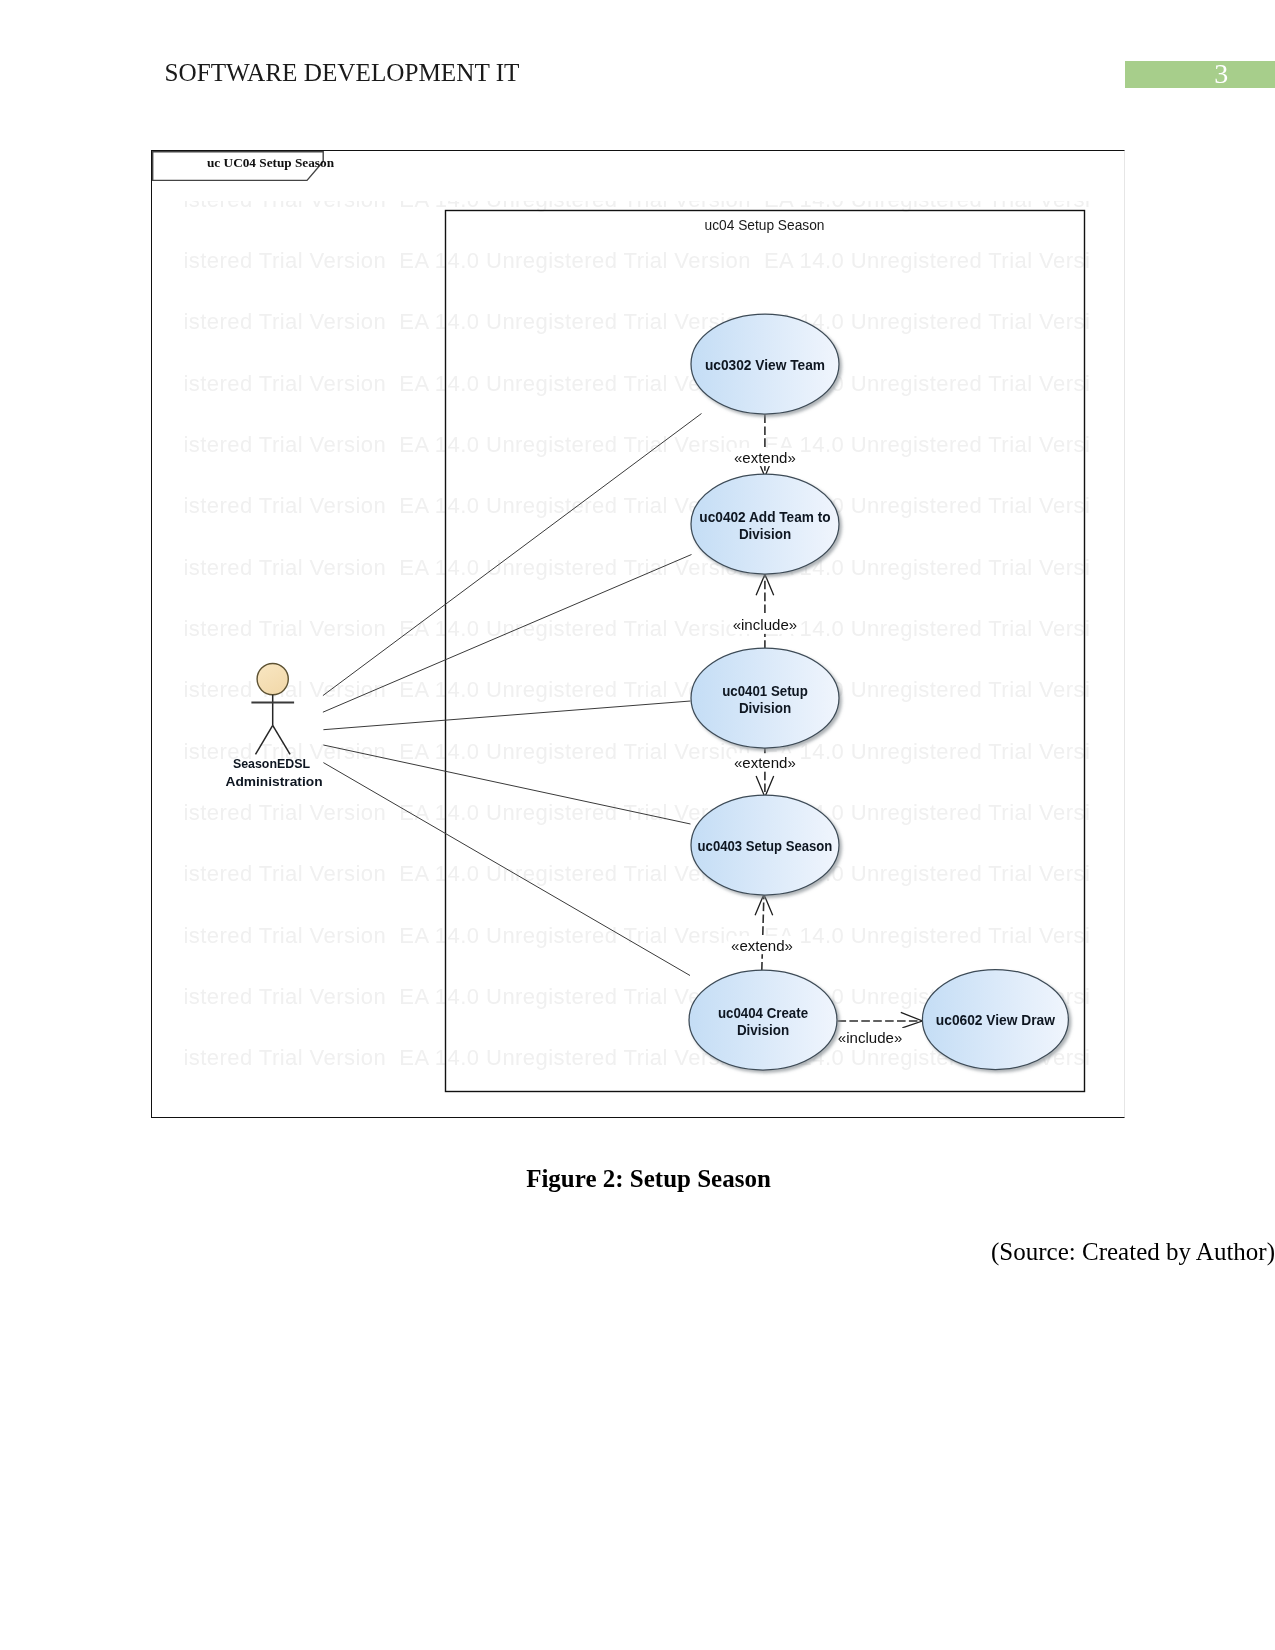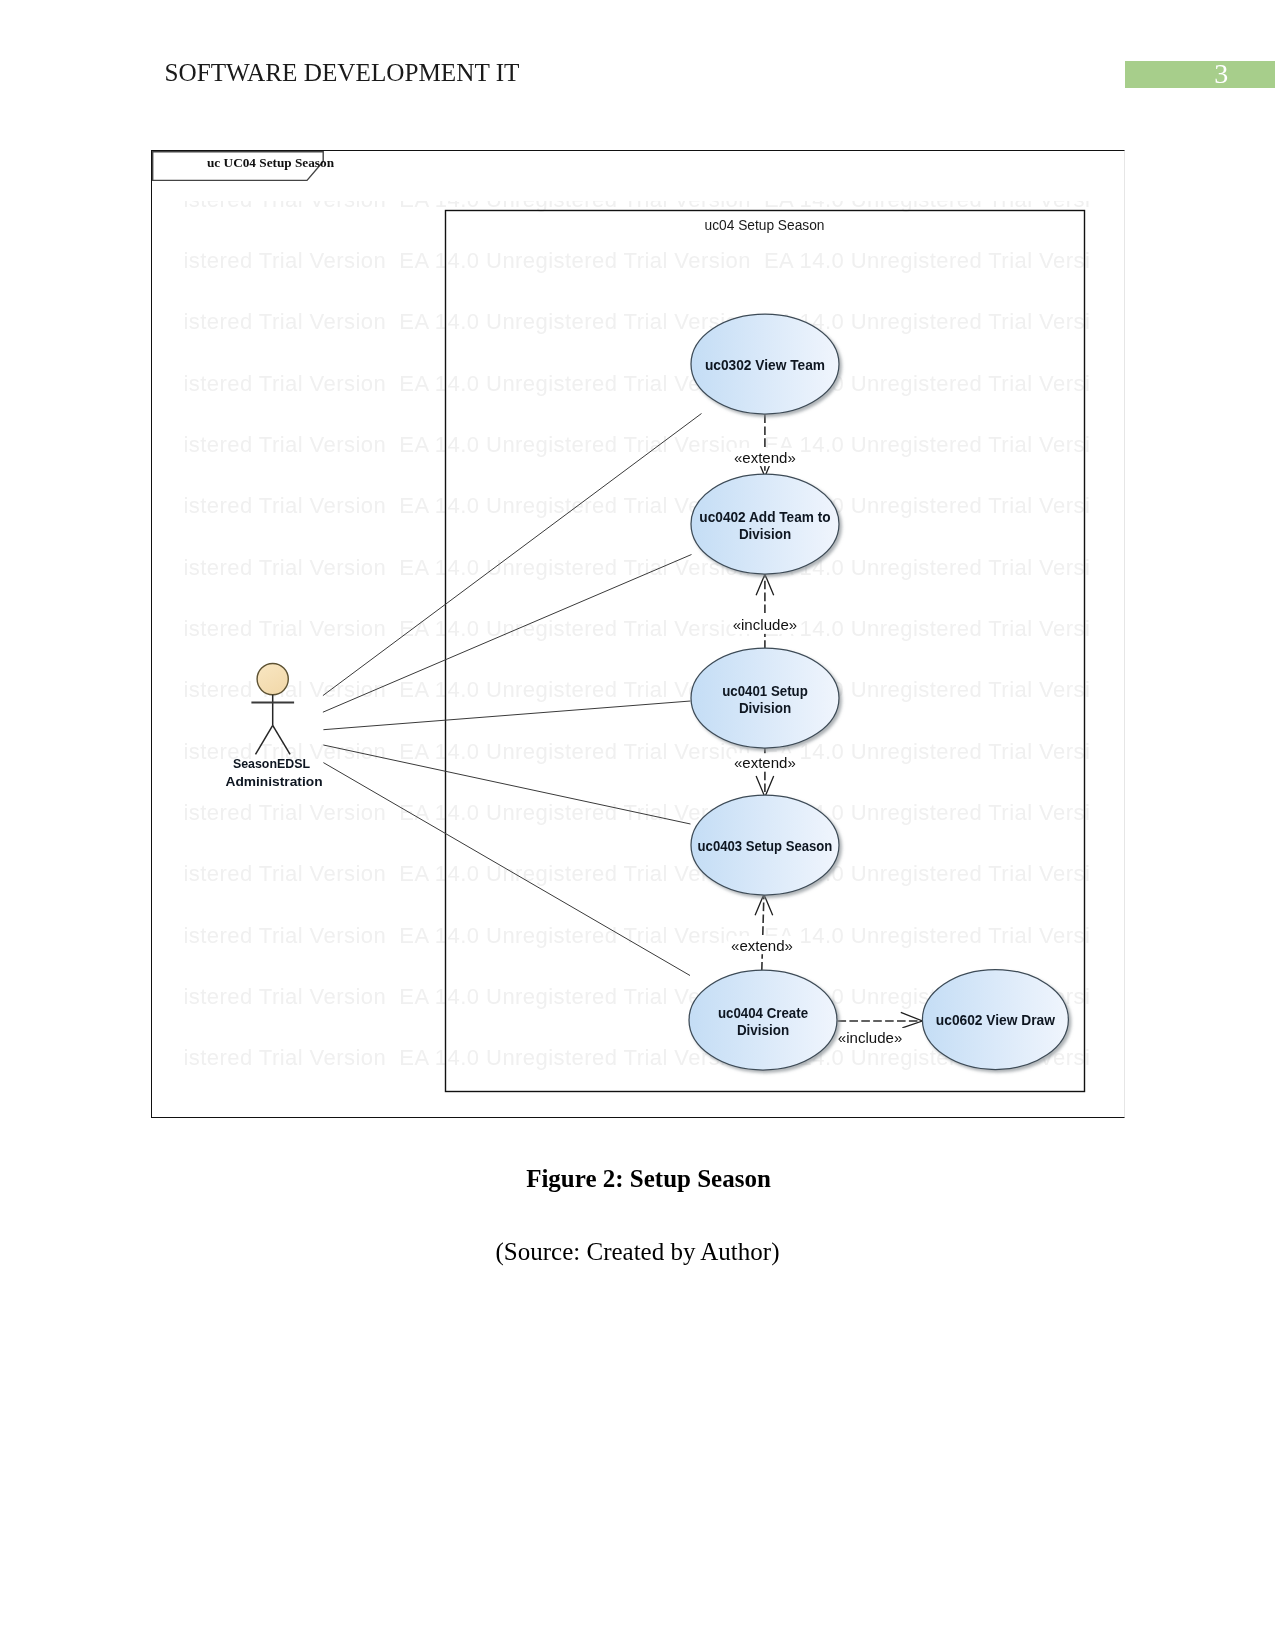--- a/index.html
+++ b/index.html
@@ -4,21 +4,21 @@
 <style>
   html,body{margin:0;padding:0;}
   body{width:1275px;height:1650px;background:#fff;font-family:"Liberation Serif",serif;position:relative;overflow:hidden;}
   #page{position:absolute;left:0;top:0;width:1275px;height:1432px;}
   .hdr-title{position:absolute;left:164.5px;top:59.3px;font-size:25.2px;color:#1a1a1a;white-space:nowrap;}
   .pg-band{position:absolute;left:1125px;top:60.5px;width:150px;height:27.9px;background:#a7ce8b;}
   .pg-num{position:absolute;left:1125px;top:59.5px;width:192.6px;height:28px;line-height:28px;text-align:center;color:#fff;font-size:28px;}
   
   .fig-cap{position:absolute;left:0;top:1164.5px;width:1275px;text-align:center;font-size:25px;font-weight:bold;color:#000;padding-left:11px;}
   
-  .fig-src{position:absolute;left:0;top:1238.3px;width:1275px;text-align:center;font-size:25px;color:#000;}
+  .fig-src{position:absolute;left:0;top:1238.3px;width:1275px;text-align:right;font-size:25px;color:#000;}
   #frame{position:absolute;left:151px;top:150px;width:974px;height:968px;border:1.4px solid #111;border-right:1.4px solid #e6e6e6;box-sizing:border-box;overflow:hidden;background:#fff;}
   #svgroot{position:absolute;left:0;top:0;}
   #wm{position:absolute;left:0;top:49.8px;width:974px;height:918px;overflow:hidden;}
   .wmrow{position:absolute;white-space:pre;font-family:Liberation Sans, sans-serif;font-size:22px;color:#f0f0f0;letter-spacing:0.45px;}
   #tab{position:absolute;left:0px;top:0px;width:175px;height:32px;z-index:5;}
   #tabsvg{position:absolute;left:0;top:0;}
   #tablabel{position:absolute;left:7.0px;top:0px;font-family:Liberation Serif, serif;font-size:13.25px;font-weight:bold;color:#111;line-height:23.5px;white-space:nowrap;margin-left:48px;}
 </style>
 </head>
 <body>

